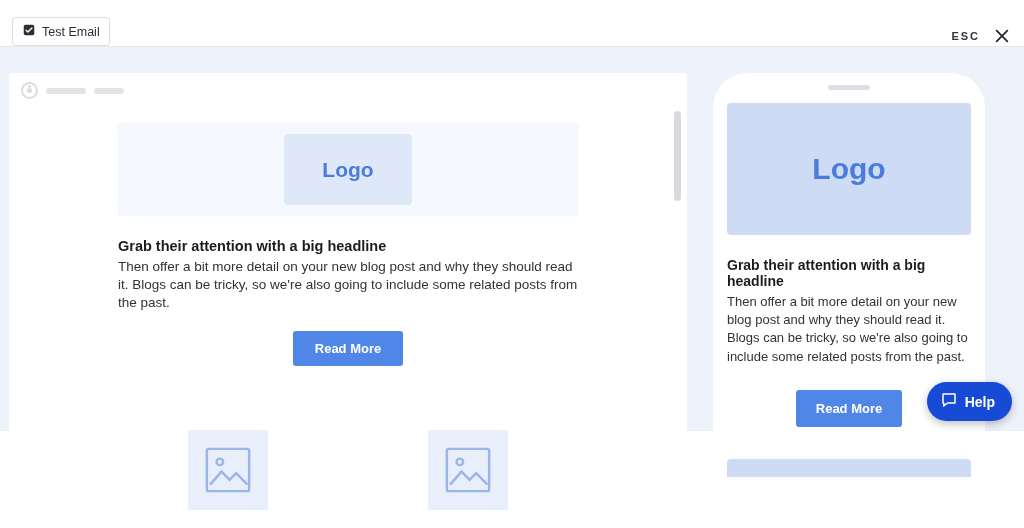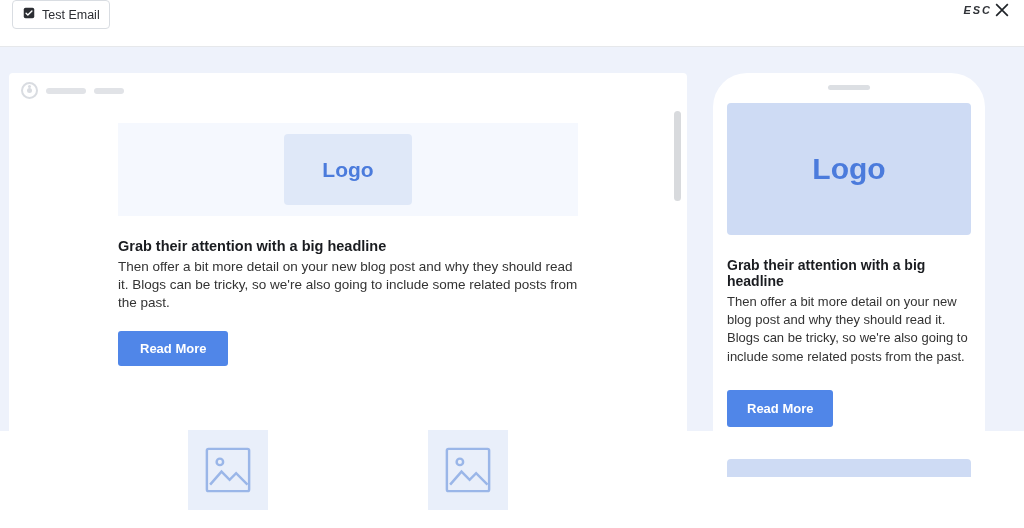--- a/index.html
+++ b/index.html
@@ -1,21 +1,21 @@
 <!DOCTYPE html>
 <html><head>
 <meta charset="utf-8">
 <style>
   * { box-sizing: border-box; margin: 0; padding: 0; }
   html, body { width: 1024px; height: 528px; overflow: hidden; font-family: -apple-system, BlinkMacSystemFont, "Segoe UI", Helvetica, Arial, sans-serif; background:#fff; }
   
-  .topbar { height:47px; border-bottom:1px solid #e6e8eb; display:flex; align-items:flex-start; justify-content:space-between; padding:0 12px; }
+  .topbar { height:47px; border-bottom:1px solid #e6e8eb; display:flex; align-items:flex-end; justify-content:space-between; padding:0 12px; }
   .test-btn { display:inline-flex; align-items:center; gap:6px; border:1px solid #d9dde2; border-radius:4px; padding:5px 9px; font-size:12.5px; color:#2c2e33; background:#fff; cursor:pointer; }
   .test-btn svg { width:14px; height:14px; }
-  .esc-wrap { display:flex; align-items:center; gap:0;font-style:italic; }
+  .esc-wrap { display:flex; align-items:center; gap:12px; }
   .esc-label { font-size:11px; letter-spacing:2px; color:#303338; font-weight:600; }
   .close-x { cursor:pointer; display:flex; }
   .close-x svg { width:20px; height:20px; stroke:#1f2328; stroke-width:2; }
 
   
   .stage { position:relative; width:1024px; height:384px; background:#eef2fb; }
 
   
   .desktop-card { position:absolute; left:9px; top:26px; width:678px; height:455px; background:#fff; border-radius:4px; }
   .inbox-head { display:flex; align-items:center; gap:8px; padding:9px 12px 6px 12px; }
@@ -27,21 +27,21 @@
   .desktop-scroll { position:absolute; top:34px; left:0; right:0; bottom:0; overflow:hidden; }
   .desktop-scroll::after{ content:""; position:absolute; right:6px; top:4px; width:7px; height:90px; border-radius:4px; background:#d8dadd; }
 
   .email-body { width:460px; margin:0 auto; }
   .logo-banner { height:93px; background:#f5f8fe; margin-top:16px; display:flex; align-items:center; justify-content:center; }
   .logo-chip { width:128px; height:71px; background:#dfe8f8; border-radius:4px; display:flex; align-items:center; justify-content:center; }
   .logo-chip span { color:#4b7bdc; font-weight:700; font-size:21px; }
   .headline { margin-top:22px; font-size:14.5px; font-weight:700; color:#1a1c20; }
   .bodytext { margin-top:4px; font-size:13.5px; line-height:1.35; color:#333; }
   .cta-btn { display:inline-block; margin-top:18px; background:#5086e8; color:#fff; font-size:13px; font-weight:600; padding:10px 22px; border-radius:3px; }
-  .cta-row { text-align:left; }
+  .cta-row { text-align:center; }
 
   .related-row { display:flex; gap:20px; margin-top:64px; }
   .related-col { flex:1; }
   .img-ph { width:80px; height:80px; background:#e9effa; margin:0 auto 30px; display:flex; align-items:center; justify-content:center; }
   .img-ph svg { width:52px; height:52px; stroke:#9ab6e8; fill:none; stroke-width:3; }
   .related-truncated { font-size:13px; color:#333; margin-top:3px; white-space:nowrap; overflow:hidden; }
 
   
   .phone { position:absolute; left:713px; top:26px; width:272px; height:455px; background:#fff; border-radius:34px 34px 0 0; }
   .speaker { width:42px; height:5px; border-radius:3px; background:#dcdfe3; margin:12px auto 0; }
@@ -136,14 +136,22 @@
       </div>
       <div class="m-headline">Grab their attention with a big headline</div>
       <div class="m-body">Then offer a bit more detail on your new blog post and why they should read it. Blogs can be tricky, so we're also going to include some related posts from the past.</div>
       <div class="cta-row">
         <a class="m-cta">Read More</a>
       </div>
       <div class="m-related-slab"></div>
     </div>
   </div>
 
+  <div class="help-pill">
+    <span>
+      <svg viewBox="0 0 24 24">
+          <path d="M4 4h16v12H10l-5 4v-4H4z" fill="none" stroke="#fff" stroke-width="2" stroke-linejoin="round"></path>
+        </svg>
+    </span>
+    <span>Help</span>
+  </div>
 
 </div>
 
 </body></html>

